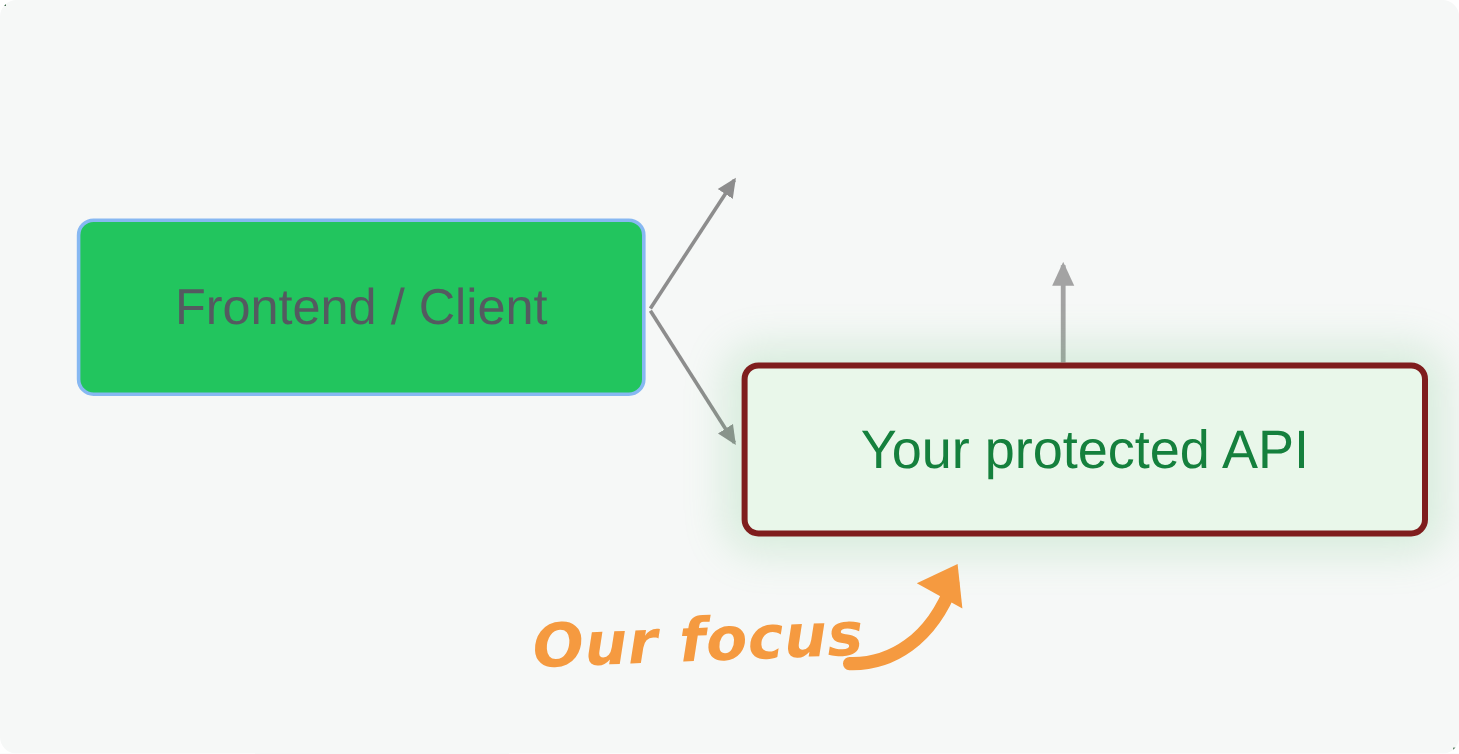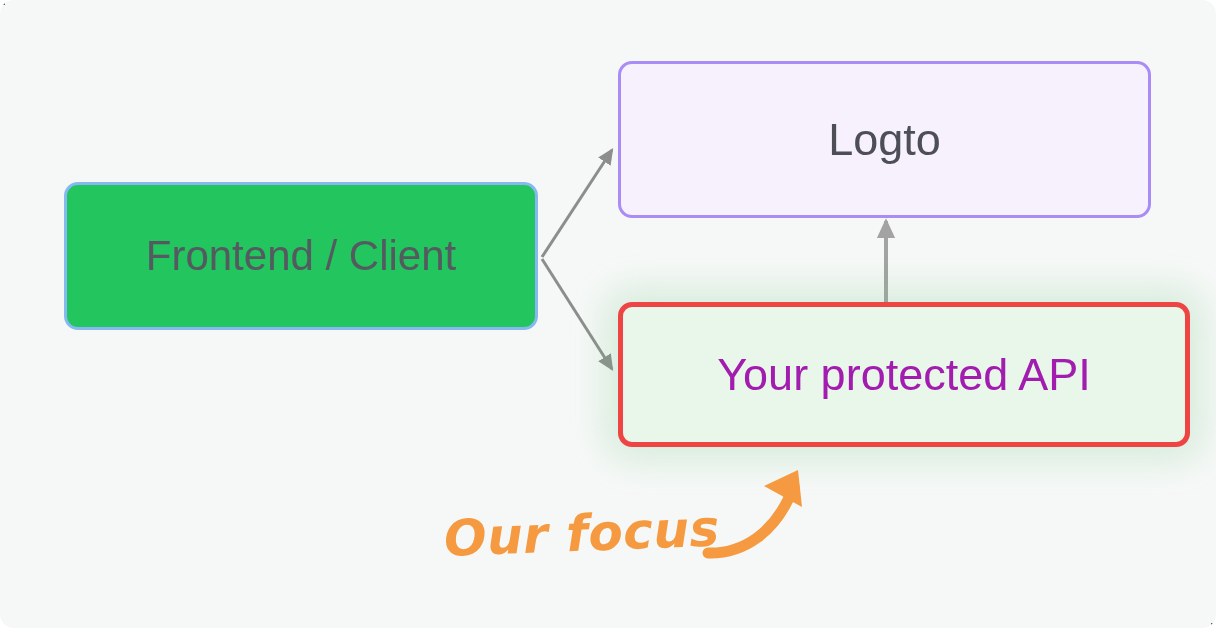--- a/index.html
+++ b/index.html
@@ -85,23 +85,23 @@
     color: #4e4e56;
   }
 
   
   #node-api {
     left: 618px;
     top: 302px;
     width: 572px;
     height: 145px;
     background: #e9f7ea;
-    border: 5px solid #ef4444;
+    border: 5px solid #7f1d1d;
     font-size: 45px;
-    color: #a21caf;
+    color: #15803d;
     box-shadow: 0 0 34px 14px rgba(110, 196, 126, 0.22);
   }
 
   
   #annotation {
     position: absolute;
     left: 444px;
     top: 500px;
     width: 280px;
     height: 78px;
@@ -149,23 +149,20 @@
 
     <line x1="542" y1="259" x2="612" y2="369" stroke="#8d8d8d" stroke-width="3" marker-end="url(#arrow-gray)"></line>
 
     <line x1="886" y1="302" x2="886" y2="221" stroke="#a3a3a3" stroke-width="4" marker-end="url(#arrow-gray-v)"></line>
   </svg>
 
   <div class="node" id="node-frontend">
     <span class="node-label">Frontend / Client</span>
   </div>
 
-  <div class="node" id="node-logto">
-    <span class="node-label">Logto</span>
-  </div>
 
   <div class="node" id="node-api">
     <span class="node-label">Your protected API</span>
   </div>
 
   <div id="annotation">Our focus</div>
 
   <svg id="annotation-arrow" viewBox="0 0 140 130">
     <path d="M 18 103 C 52 104, 86 84, 104 36" stroke="#f59a40" stroke-width="11" fill="none" stroke-linecap="round"></path>
     <path d="M 74 36 L 108 20 L 112 57 z" fill="#f59a40"></path>

